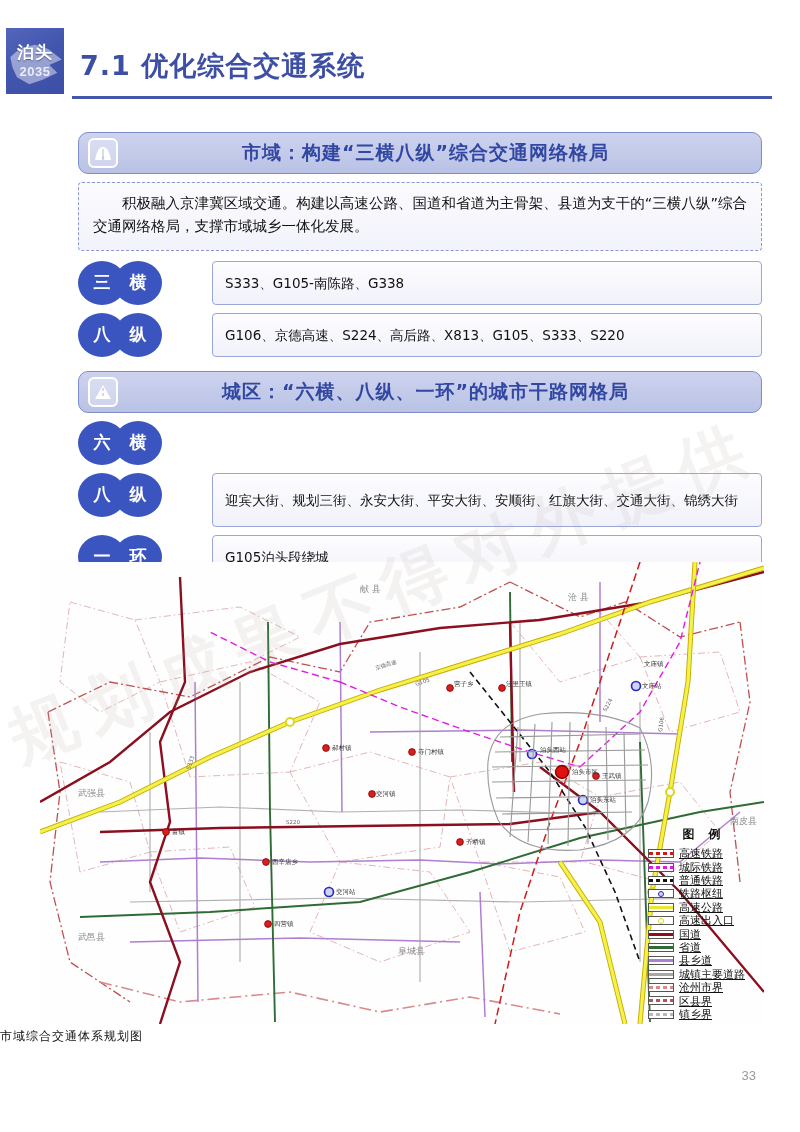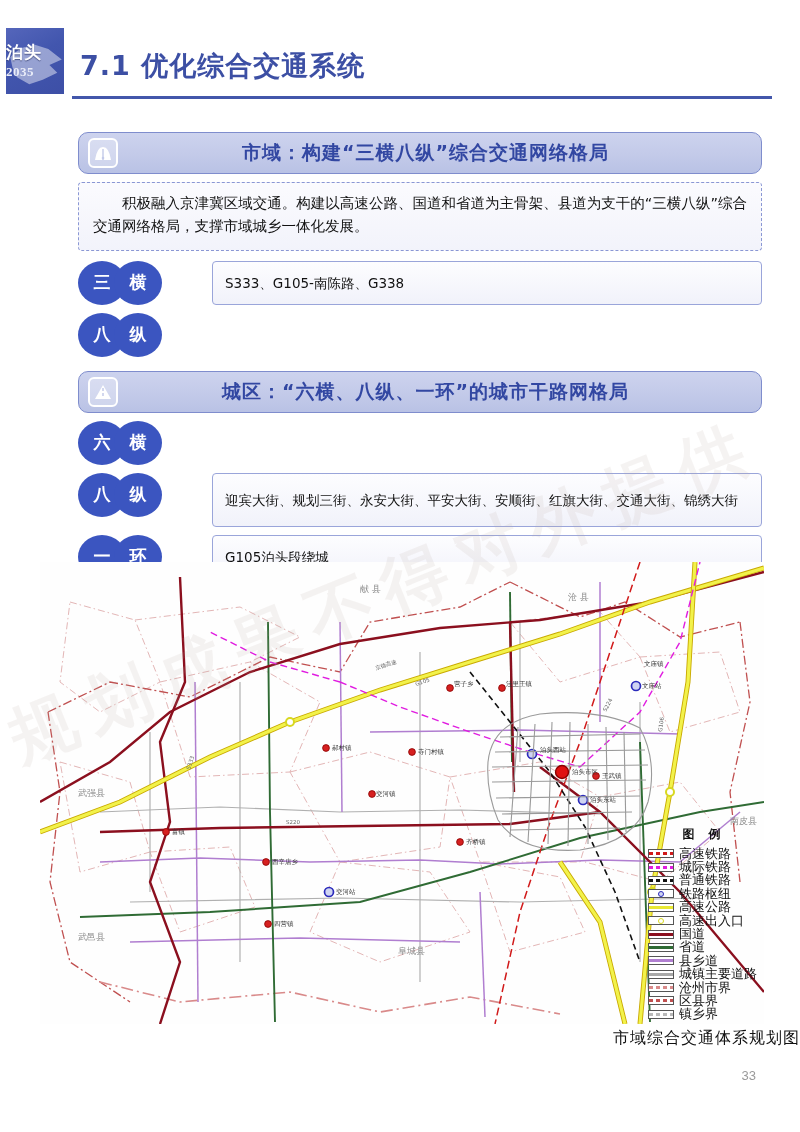--- a/index.html
+++ b/index.html
@@ -11,41 +11,41 @@
     overflow: hidden;
   }
 
   
   .page-header { position: relative; height: 112px; }
   .logo-badge {
     position: absolute; left: 6px; top: 28px;
     width: 58px; height: 66px;
     background: linear-gradient(150deg, #5566bb 0%, #4256ae 45%, #3d4fa6 100%);
     display: flex; flex-direction: column;
-    justify-content: center;
+    align-items: center; justify-content: center;
     overflow: hidden;
   }
   .logo-shape {
     position: absolute; left: 2px; top: 14px;
     width: 56px; height: 44px;
     background: rgba(255,255,255,0.45);
     clip-path: polygon(4% 34%, 22% 14%, 48% 6%, 72% 16%, 96% 40%, 74% 52%,
                        88% 70%, 62% 86%, 38% 96%, 16% 80%, 8% 58%);
   }
   .logo-cn {
     position: relative; z-index: 2;
     color: #ffffff; font-size: 17px; font-weight: bold;
     letter-spacing: 1px; line-height: 1;
     text-shadow: 0 1px 1px rgba(30,40,90,.6);
     font-family: "DejaVu Sans", sans-serif;
   }
   .logo-year {
     position: relative; z-index: 2; margin-top: 4px;
     color: #e9ecf8; font-size: 13px; font-weight: bold;
-    letter-spacing: .5px; line-height: 1; font-family: Liberation Serif, serif;
+    letter-spacing: .5px; line-height: 1;
   }
   .header-title {
     position: absolute; left: 80px; top: 48px;
     font-size: 27px; font-weight: bold; color: #3c4fa4;
     letter-spacing: 1px; white-space: nowrap;
     font-family: "DejaVu Sans", sans-serif;
   }
   .header-rule {
     position: absolute; left: 72px; top: 96px; right: 28px;
     height: 3px; background: #4357ab;
@@ -124,25 +124,24 @@
   
   .map-wrap {
     position: absolute; left: 40px; top: 562px;
     width: 724px; height: 462px;
     background: #a21caf;
     overflow: hidden;
   }
   .map-wrap svg { display: block; }
   .map-caption {
     position: absolute; left: 0; right: 0; top: 1028px;
-    text-align: right;
-    font-size: 16px; color: #111111; font-weight: normal;
+    text-align: left;
+    font-size: 12px; color: #111111; font-weight: normal;
     letter-spacing: 1px;
     font-family: "DejaVu Sans", sans-serif;
-    padding-left: 44px;
   }
 
   
   .legend {
     position: absolute; left: 648px; top: 826px;
     width: 112px;
   }
   .legend-title {
     text-align: center; font-size: 12px; font-weight: bold;
     color: #111; letter-spacing: 5px; margin-bottom: 4px;
@@ -155,22 +154,23 @@
     margin-right: 5px;
     display: flex; align-items: center; justify-content: center;
     overflow: hidden;
   }
   .legend-swatch .bar { width: 100%; height: 3px; }
   .legend-swatch .dot {
     width: 6px; height: 6px; border-radius: 50%;
     border: 1.4px solid #2b2bbb; background: #cfd4f2;
   }
   .legend-label {
-    font-size: 13px; color: #111; white-space: nowrap;
-    font-family: "DejaVu Sans", sans-serif;
+    font-size: 11px; color: #111; white-space: nowrap;
+    font-family: "DejaVu Sans", sans-serif;
+    text-decoration: underline;
   }
 
   .page-number {
     position: absolute; right: 44px; top: 1068px;
     font-size: 13px; color: #9a9a9a;
   }
 
   
   .watermark {
     position: absolute; left: 60px; top: 560px;
@@ -219,20 +219,23 @@
     </div>
     <div class="row-box">
       <div class="row-text">S333、G105-南陈路、G338</div>
     </div>
   </div>
 
   <div class="row">
     <div class="row-label">
       <div class="circ c1">八</div>
       <div class="circ c2">纵</div>
+    </div>
+    <div class="row-box">
+      <div class="row-text">G106、京德高速、S224、高后路、X813、G105、S333、S220</div>
     </div>
   </div>
 
   <div class="section-bar" style="margin-top:14px;">
     <div class="section-icon">
       <svg width="20" height="20" viewBox="0 0 20 20">
         <path d="M2 17 L10 3 L18 17 Z" fill="#ffffff"></path>
         <path d="M10 6 L10 9 M10 11 L10 14" stroke="#c3cae9" stroke-width="1.5"></path>
       </svg>
     </div>

